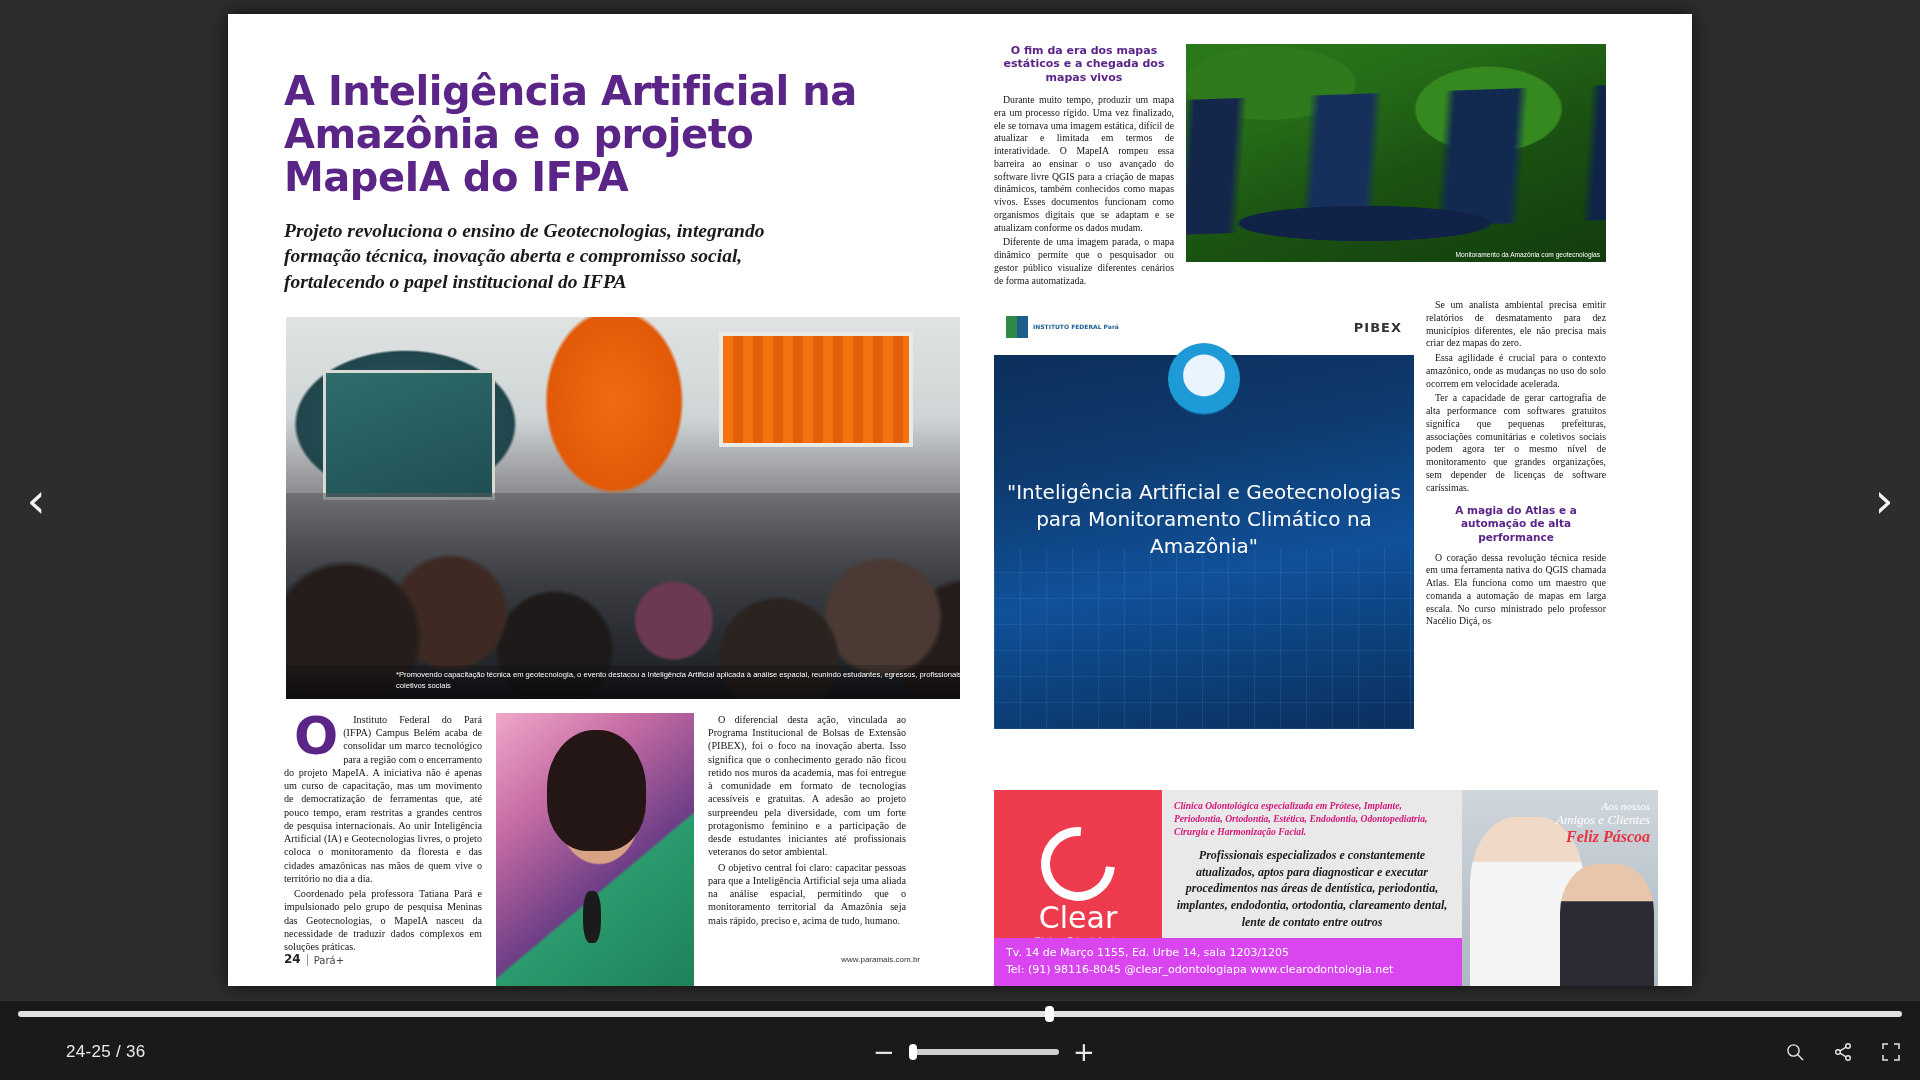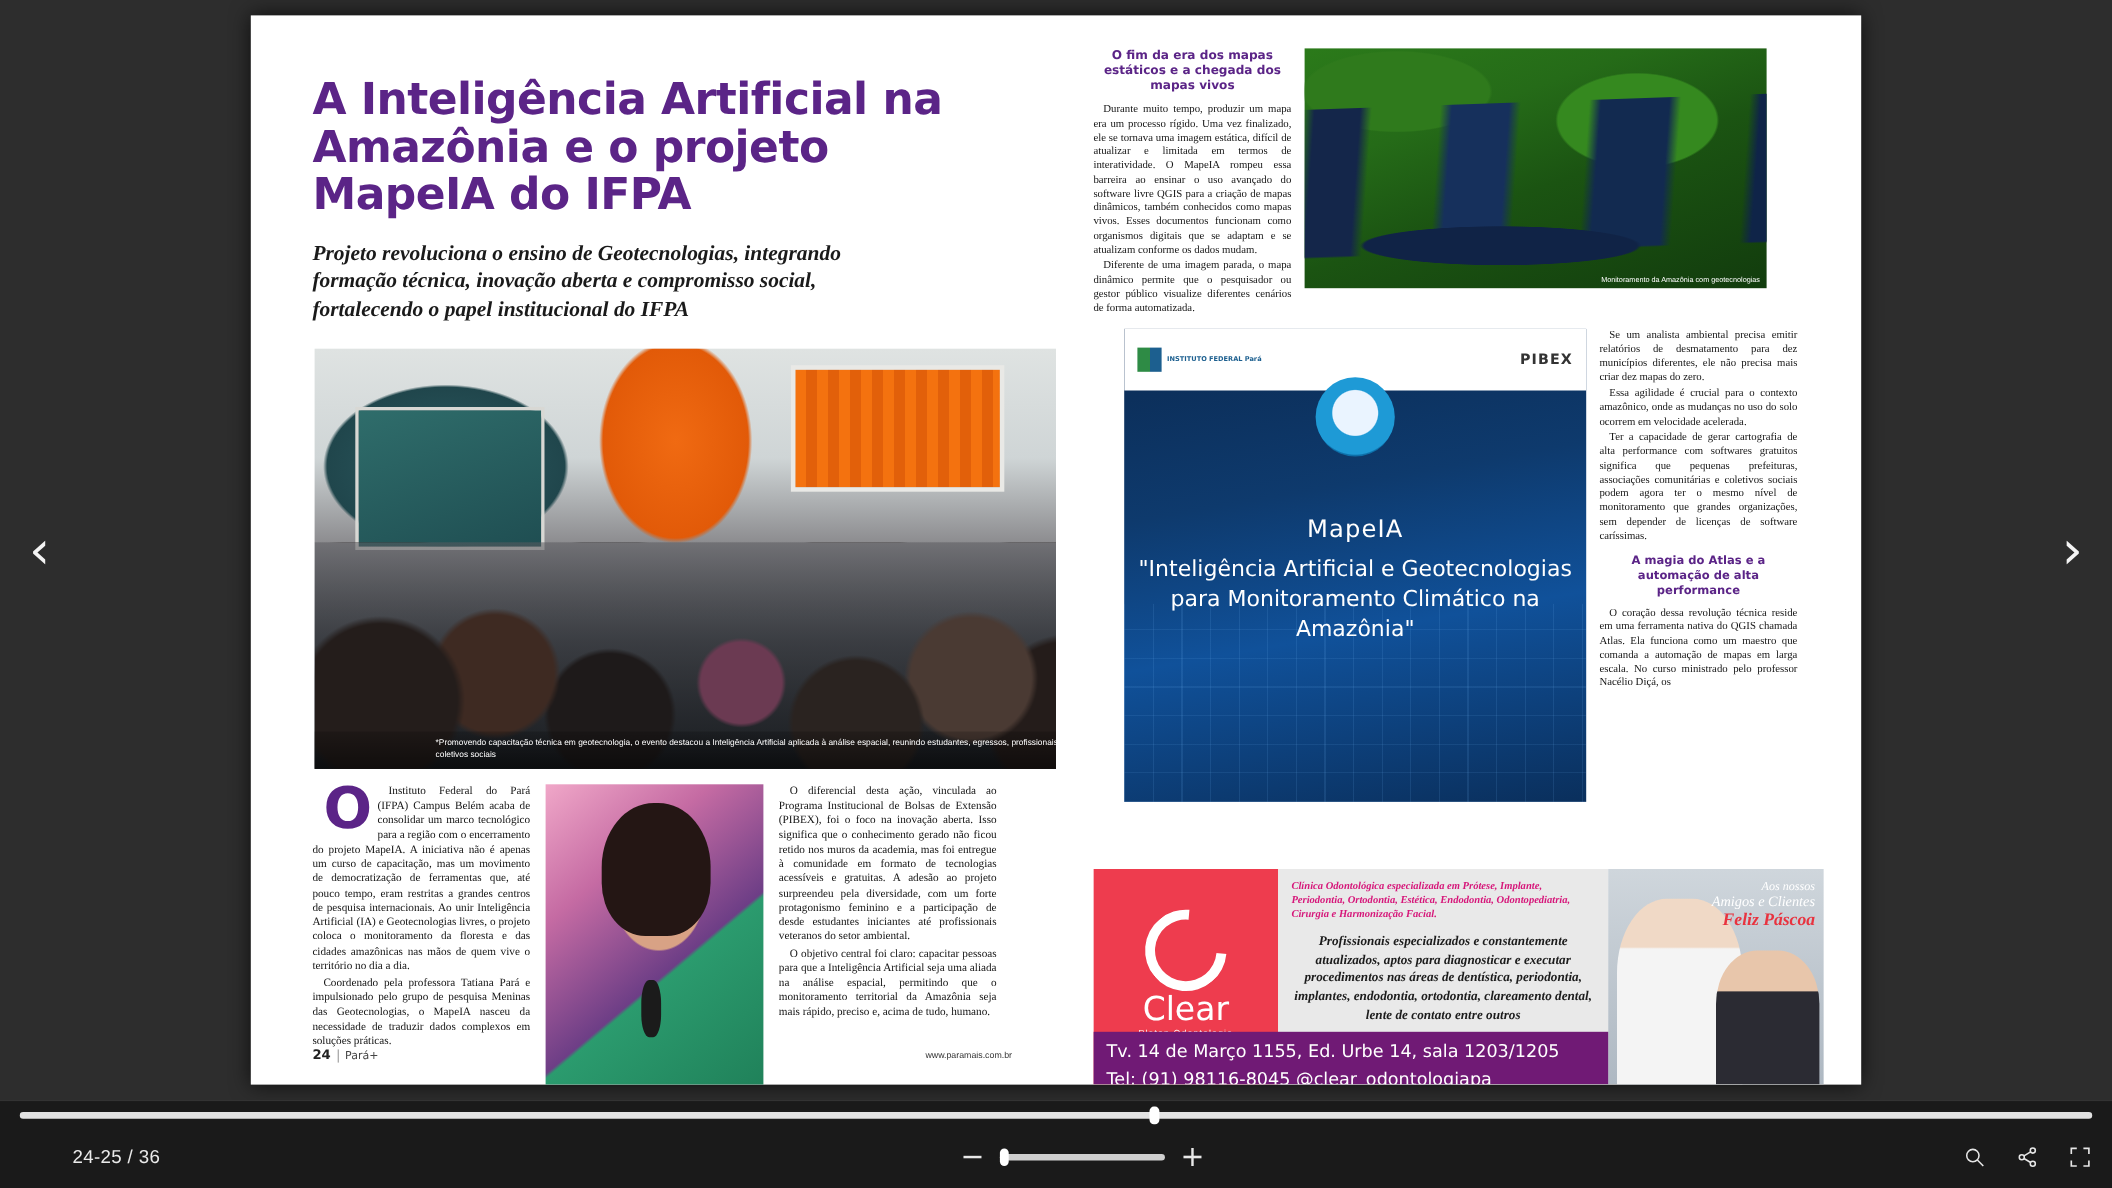--- a/index.html
+++ b/index.html
@@ -170,21 +170,20 @@
   }
   .amazon-cap {
     position: absolute; right: 6px; bottom: 4px; color: #fff;
     font-family: "Liberation Sans", sans-serif; font-size: 6.6px;
   }
 
   .rp-mid { display: flex; gap: 12px; margin-top: 12px; }
   .poster {
     width: 420px; height: 430px; position: relative; overflow: hidden;
     background: linear-gradient(170deg,#0b2a52 0%, #0e3a6d 35%, #10519a 62%, #0a2f5c 100%);
-    margin-left: 28px;
   }
   .poster .logos {
     position: absolute; left: 0; right: 0; top: 0; height: 56px; background: #fff;
     display: flex; align-items: center; justify-content: space-between; padding: 0 12px;
   }
   .poster .ifpa-logo { display: flex; align-items: center; gap: 5px; }
   .poster .ifpa-sq {
     width: 22px; height: 22px;
     background:
       linear-gradient(90deg,#2e8b45 0 50%, #1c5f8f 50% 100%);
@@ -244,22 +243,22 @@
   .ad-right .p1 { position: absolute; left: 4%; bottom: 0; width: 58%; height: 86%;
     background: linear-gradient(180deg,#f0d9c6 0 26%, #f4f4f4 27% 100%); border-radius: 40% 40% 0 0; }
   .ad-right .p2 { position: absolute; right: 2%; bottom: 0; width: 48%; height: 62%;
     background: linear-gradient(180deg,#e8c6ab 0 30%, #2b2b33 31% 100%); border-radius: 40% 40% 0 0; }
   .ad-right .greet { position: absolute; right: 8px; top: 10px; text-align: right; }
   .ad-right .g1 { color: #fff; font-family: "Liberation Serif", serif; font-style: italic; font-size: 11px; }
   .ad-right .g2 { color: #fff; font-family: "Liberation Serif", serif; font-style: italic; font-size: 13px; }
   .ad-right .g3 { color: #e8333f; font-family: "Liberation Serif", serif; font-weight: bold; font-style: italic; font-size: 16px; }
   .ad-bottom {
     position: absolute; left: 0; right: 0; bottom: 0; height: 48px;
-    background: #701a75; color: #fff; padding: 6px 12px;
-    font-family: "DejaVu Sans", sans-serif; font-size: 16px; line-height: 1.55;
+    background: #d946ef; color: #fff; padding: 6px 12px;
+    font-family: "DejaVu Sans", sans-serif; font-size: 11px; line-height: 1.55;
     width: 468px;
   }
 
   
   .toolbar {
     position: absolute; left: 0; bottom: 0; width: 1920px; height: 80px;
     background: #1a1a1a; border-top: 1px solid #333;
   }
   .track-row { position: absolute; left: 0; right: 0; top: 10px; height: 14px; padding: 0 18px; }
   .track { position: relative; height: 6px; background: #e2e2e2; border-radius: 3px; }
@@ -365,21 +364,20 @@
             <div class="poster">
               <div class="logos">
                 <div class="ifpa-logo">
                   <span class="ifpa-sq"></span>
                   <span class="ifpa-txt">INSTITUTO FEDERAL Pará</span>
                 </div>
                 <div class="pibex">PIBEX</div>
               </div>
               <div class="circ-logo"></div>
               <div class="ptitle">
-                <div class="m">MapeIA</div>
                 <div class="q">"Inteligência Artificial e Geotecnologias para Monitoramento Climático na Amazônia"</div>
               </div>
               <div class="grid"></div>
             </div>
 
             <div class="rp-col-right">
               <p>Se um analista ambiental precisa emitir relatórios de desmatamento para dez municípios diferentes, ele não precisa mais criar dez mapas do zero.</p>
               <p>Essa agilidade é crucial para o contexto amazônico, onde as mudanças no uso do solo ocorrem em velocidade acelerada.</p>
               <p>Ter a capacidade de gerar cartografia de alta performance com softwares gratuitos significa que pequenas prefeituras, associações comunitárias e coletivos sociais podem agora ter o mesmo nível de monitoramento que grandes organizações, sem depender de licenças de software caríssimas.</p>
               <div class="rp-subhead2">A magia do Atlas e a automação de alta performance</div>

